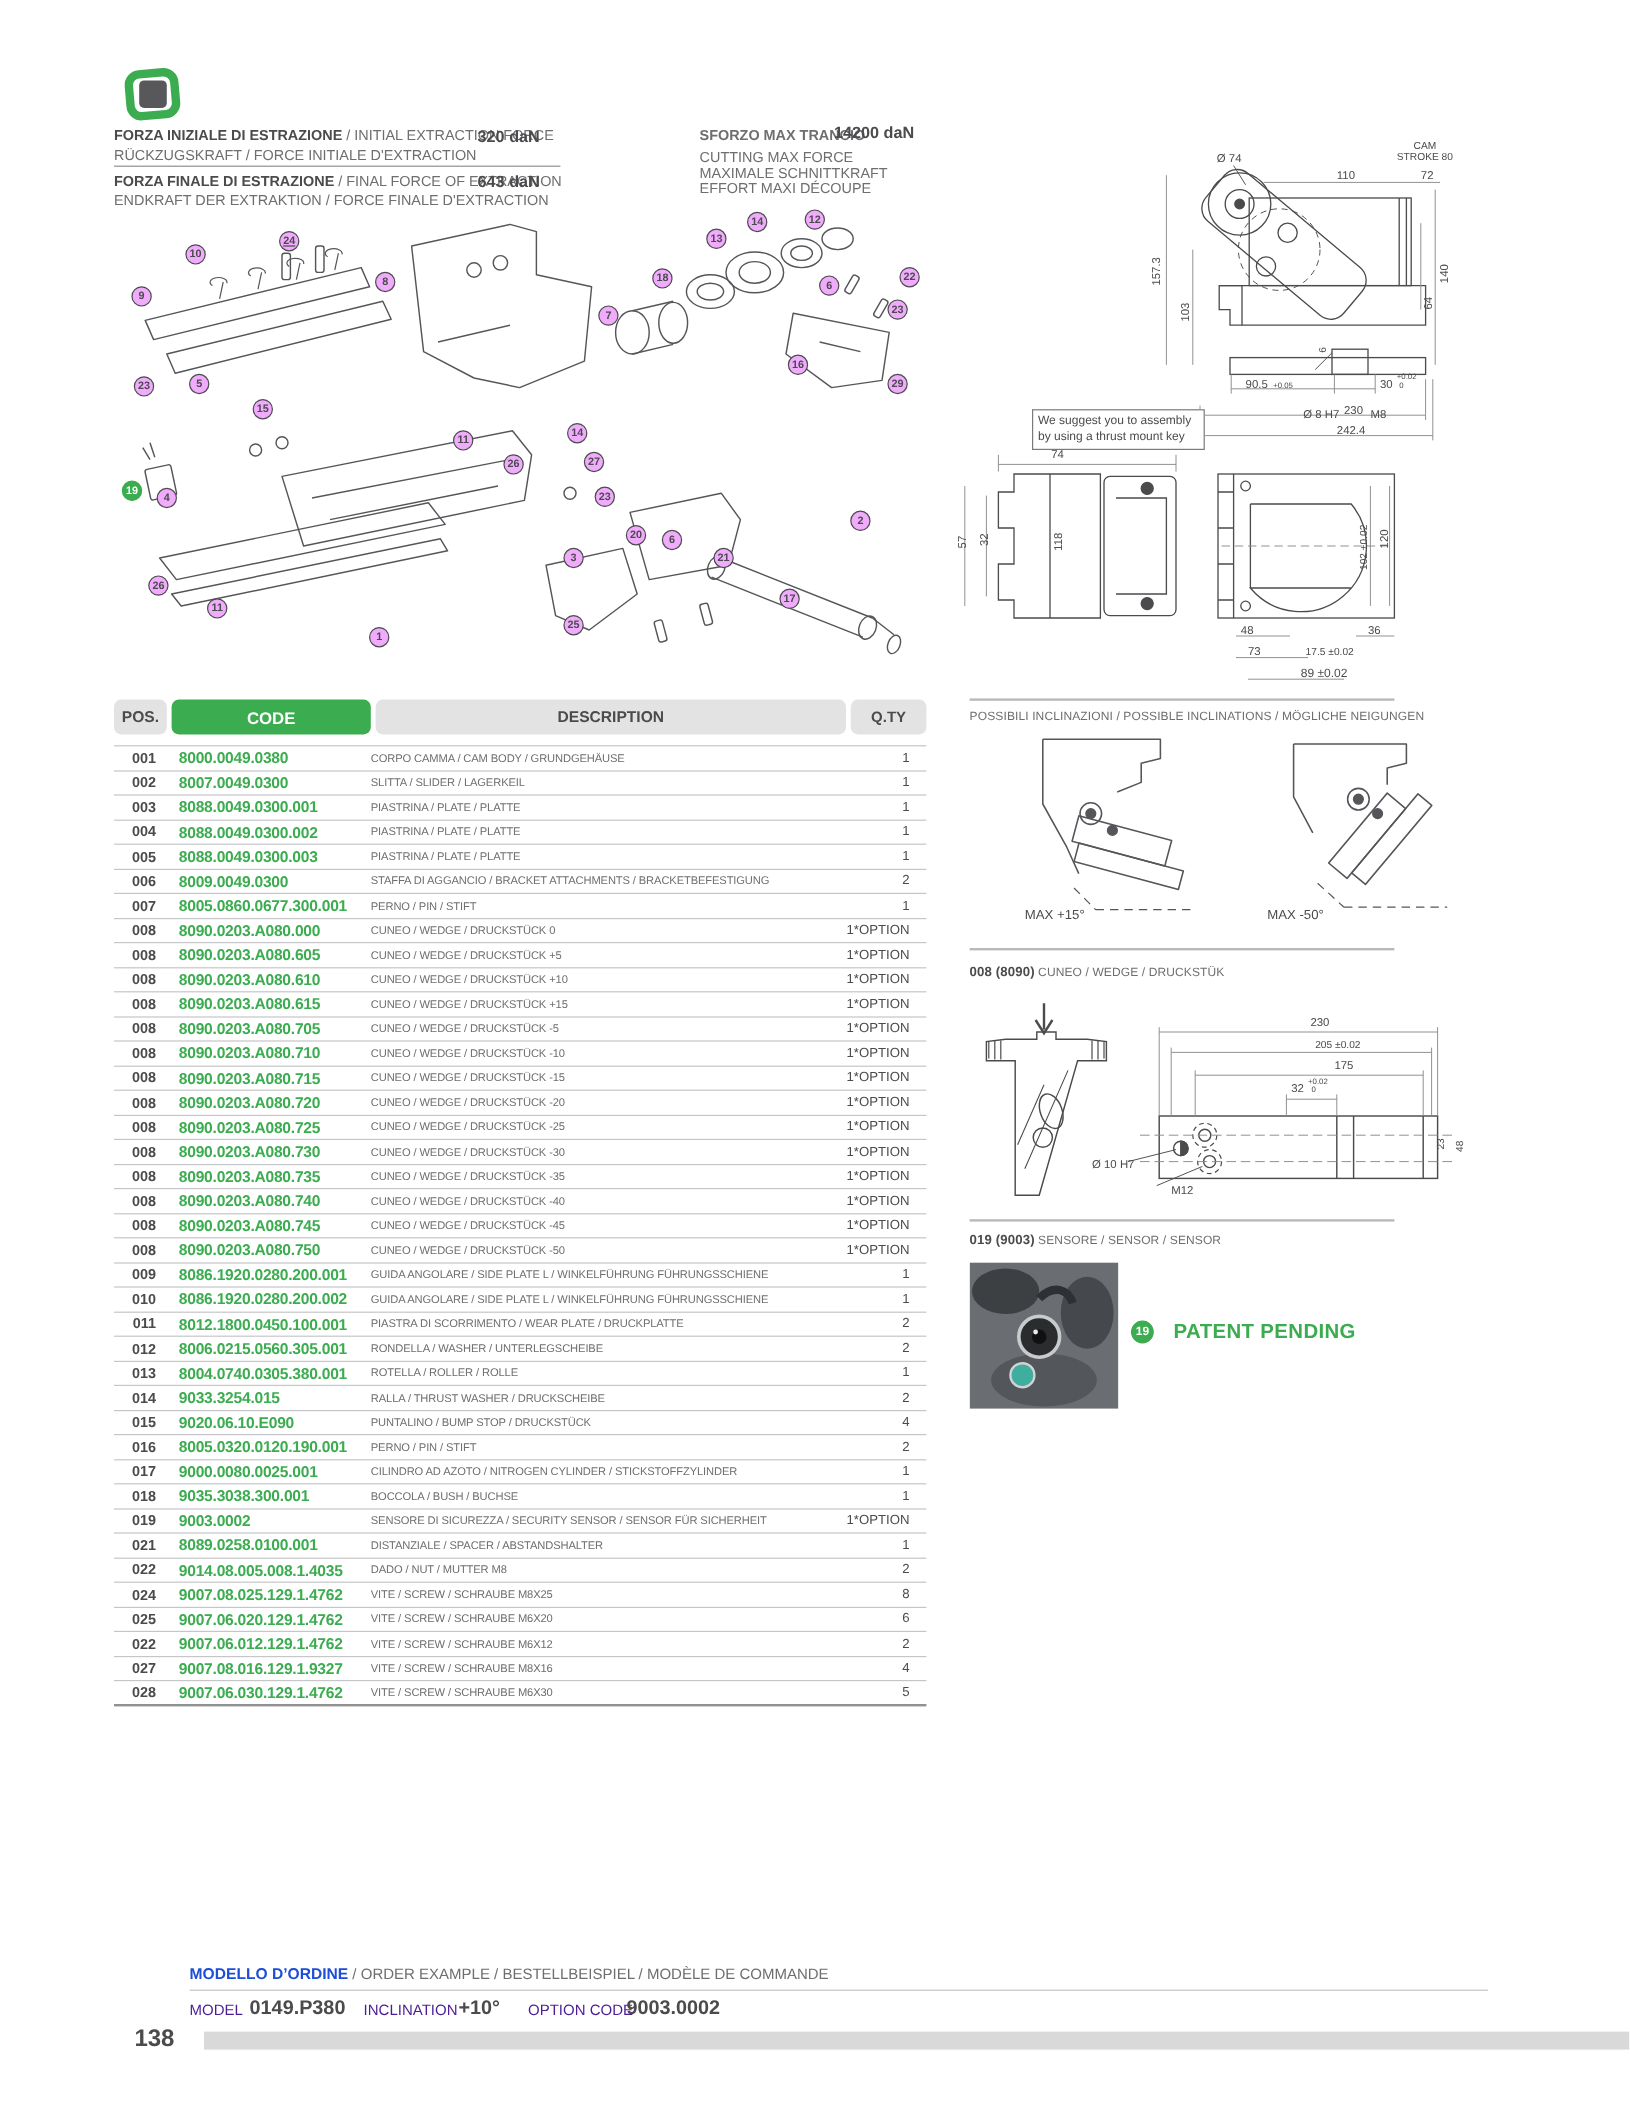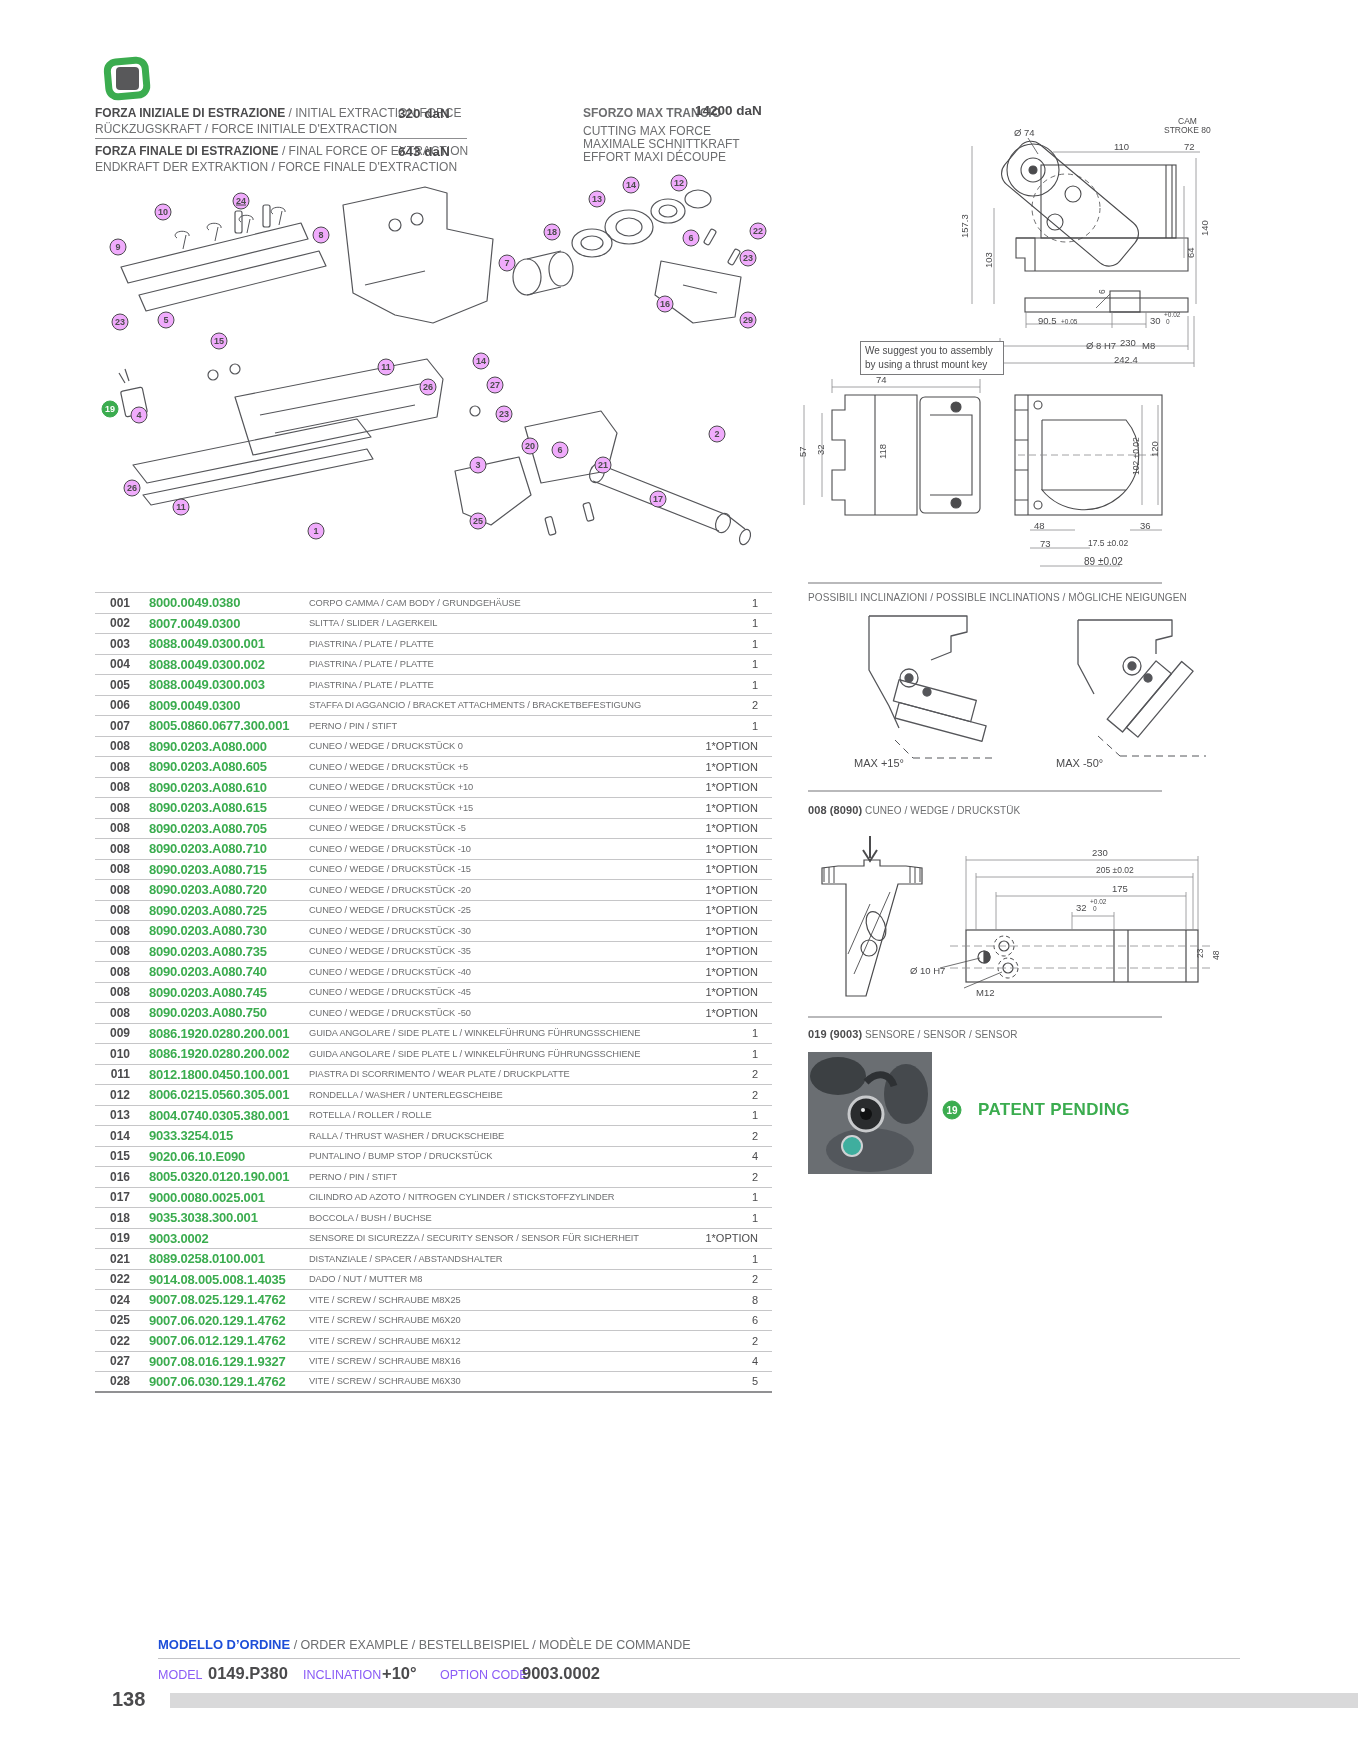--- a/index.html
+++ b/index.html
@@ -56,21 +56,21 @@
   .trow:last-child{border-bottom:2px solid #919193}
   .c-pos{width:44px;text-align:right;padding-right:9px;font-size:12px;font-weight:700;color:#4b4b4d}
   .c-code{width:170px;padding-left:10px;font-size:13px;font-weight:700;color:#3bac4f;letter-spacing:-.2px;white-space:nowrap}
   .c-desc{flex:1;font-size:9.3px;color:#6d6e70;letter-spacing:-.1px;white-space:nowrap;overflow:hidden}
   .c-qty{width:88px;text-align:right;padding-right:14px;font-size:11px;color:#4b4b4d;white-space:nowrap}
 
   
   .order-title{position:absolute;left:158px;top:1637px;font-size:12.5px;color:#6d6e70;white-space:nowrap}
   .order-title b{font-size:13px;color:#1d4ed8}
   .order-underline{position:absolute;left:158px;top:1658px;width:1082px;height:1px;background:#c4c4c6}
-  .order-label{position:absolute;top:1668px;font-size:12.5px;color:#8b5cf6;white-space:nowrap}
+  .order-label{position:absolute;top:1668px;font-size:12.5px;color:#4c1d95;white-space:nowrap}
   .order-value{position:absolute;top:1664px;font-size:16.5px;font-weight:700;color:#4b4b4d;white-space:nowrap}
   .page-num{position:absolute;left:112px;top:1688px;font-size:20px;font-weight:700;color:#4b4b4d}
   .page-bar{position:absolute;left:170px;top:1693px;width:1188px;height:15px;background:#d9d9da}
 </style>
 </head>
 <body>
 
 <div class="page">
 
   <div class="abs" style="left:103px;top:56px;width:48px;height:46px">
@@ -378,20 +378,26 @@
       <circle cx="58" cy="62" r="17" fill="#2a2c2e" stroke="#c8cacc" stroke-width="3"></circle>
       <circle cx="58" cy="62" r="6" fill="#101112"></circle>
       <circle cx="55" cy="58" r="2" fill="#e8e9ea"></circle>
       <circle cx="44" cy="94" r="10" fill="#3fae9e" stroke="#d0d2d4" stroke-width="2"></circle>
     </svg>
   </div>
   <div class="balloon balloon-green" style="left:952px;top:1110px;width:19px;height:19px;font-size:10px">19</div>
   <div class="patent-text" style="left:978px;top:1100px">PATENT PENDING</div>
 
   <div class="ptable">
+    <div class="thead">
+      <div class="th th-pos">POS.</div>
+      <div class="th th-code">CODE</div>
+      <div class="th th-desc">DESCRIPTION</div>
+      <div class="th th-qty">Q.TY</div>
+    </div>
     <div class="tbody">
         <div class="trow">
           <div class="c-pos">001</div>
           <div class="c-code">8000.0049.0380</div>
           <div class="c-desc">CORPO CAMMA / CAM BODY / GRUNDGEHÄUSE</div>
           <div class="c-qty">1</div>
         </div>
         <div class="trow">
           <div class="c-pos">002</div>
           <div class="c-code">8007.0049.0300</div>

